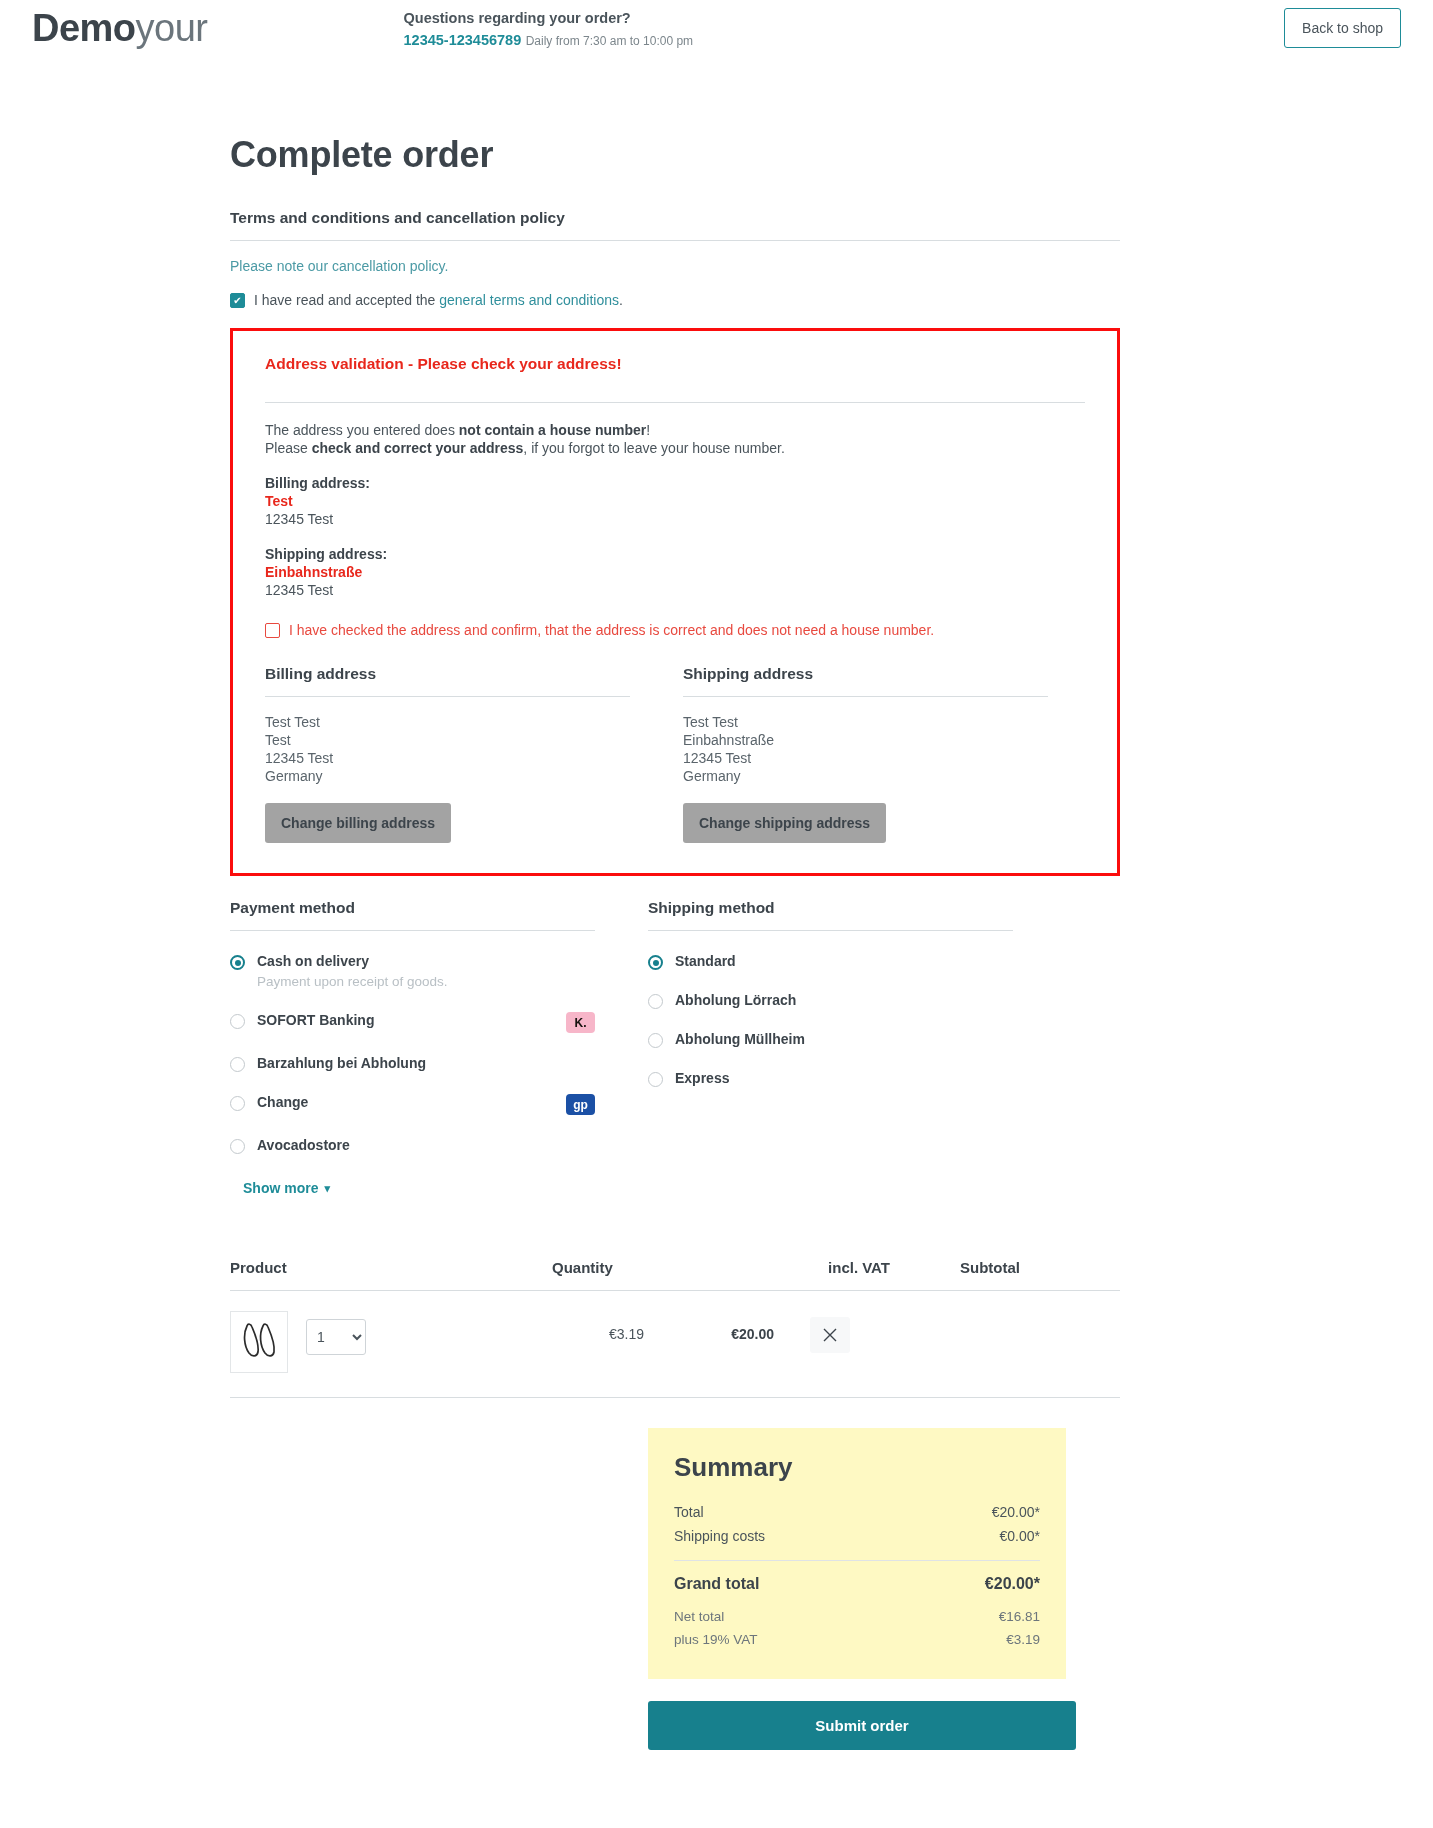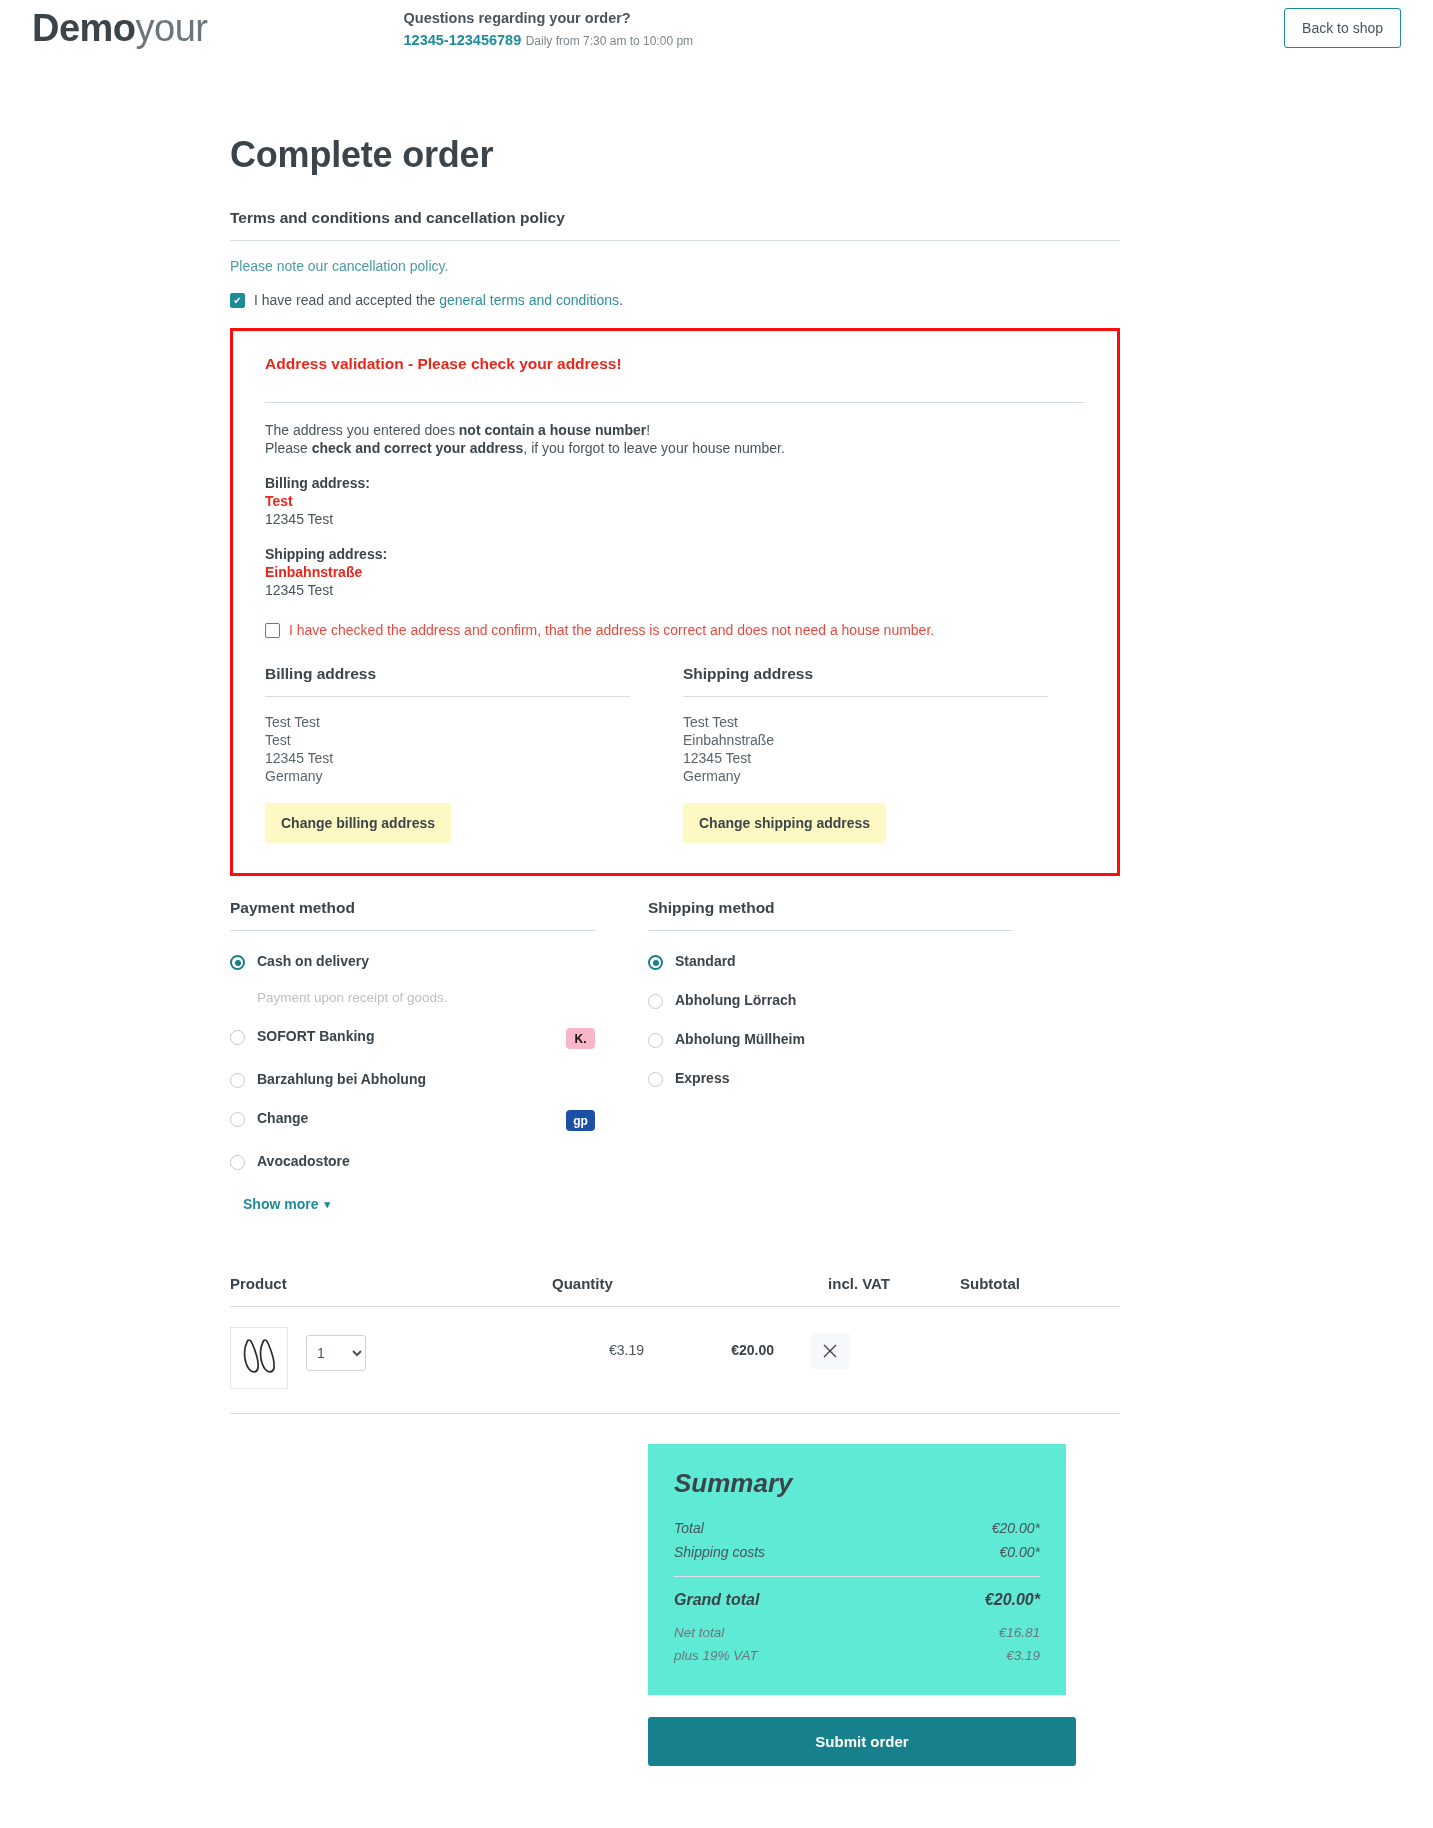--- a/index.html
+++ b/index.html
@@ -98,21 +98,21 @@
 
   .addr-cols { display: flex; margin-top: 26px; }
   .addr-col { width: 365px; }
   .addr-col + .addr-col { margin-left: 53px; }
   .col-head {
     font-size: 15.5px; font-weight: 700; color: #3c444b;
     padding-bottom: 13px; border-bottom: 1px solid #d8dde0;
   }
   .col-lines { margin-top: 16px; font-size: 14px; line-height: 18px; color: #5a646b; }
   .btn-grey {
-    margin-top: 18px; background: #fef9c3; border: none;
+    margin-top: 18px; background: #a3a3a3; border: none;
     color: #3c444b; font-size: 14px; font-weight: 700;
     padding: 12px 16px; border-radius: 3px; cursor: pointer;
     font-family: "Liberation Sans", sans-serif;
   }
 
   
   .methods { display: flex; margin-top: 23px; }
   .method-col { width: 365px; }
   .method-col + .method-col { margin-left: 53px; }
 
@@ -124,21 +124,21 @@
     display: inline-block; position: relative;
   }
   .radio.sel { border: 2px solid #17808d; }
   .radio.sel::after {
     content: ""; position: absolute; left: 50%; top: 50%;
     width: 6px; height: 6px; border-radius: 50%;
     background: #17808d; transform: translate(-50%, -50%);
   }
   .radio-main { flex: 1; }
   .radio-label { font-size: 14px; font-weight: 700; color: #3c444b; line-height: 17px; }
-  .radio-desc { font-size: 13.5px; color: #b9c0c5; margin-top: 19px; line-height: 17px; }
+  .radio-desc { font-size: 13.5px; color: #b9c0c5; margin-top: 3px; line-height: 17px; }
   .badge {
     flex: 0 0 auto; margin-left: 8px;
     width: 29px; height: 21px; border-radius: 4px;
     display: inline-flex; align-items: center; justify-content: center;
     font-size: 12px; font-weight: 700; line-height: 1;
   }
   .badge.klarna { background: #f7b6c9; color: #17120f; }
   .badge.giropay { background: #1b50a5; color: #ffffff; }
 
   .show-more {
@@ -185,21 +185,21 @@
   .rm-btn {
     width: 40px; height: 36px; background: #f7f8f9; border: none;
     border-radius: 3px; cursor: pointer;
     display: flex; align-items: center; justify-content: center;
   }
 
   
   .summary-wrap { display: flex; margin-top: 30px; }
   .summary-spacer { width: 418px; }
   .summary {
-    width: 418px; background: #5eead4; padding: 24px 26px 28px 26px; font-style: italic;
+    width: 418px; background: #fef9c3; padding: 24px 26px 28px 26px;
   }
   .summary h2 {
     margin: 0 0 17px 0; font-size: 26px; font-weight: 700; color: #3c444b;
   }
   .sum-row {
     display: flex; justify-content: space-between;
     font-size: 14px; color: #4a545b; padding: 4px 0;
   }
   .sum-div { border-top: 1px solid #dfe3e6; margin: 12px 0 12px 0; }
   .sum-row.grand { font-size: 16px; font-weight: 700; color: #3c444b; padding: 2px 0 12px 0; }

